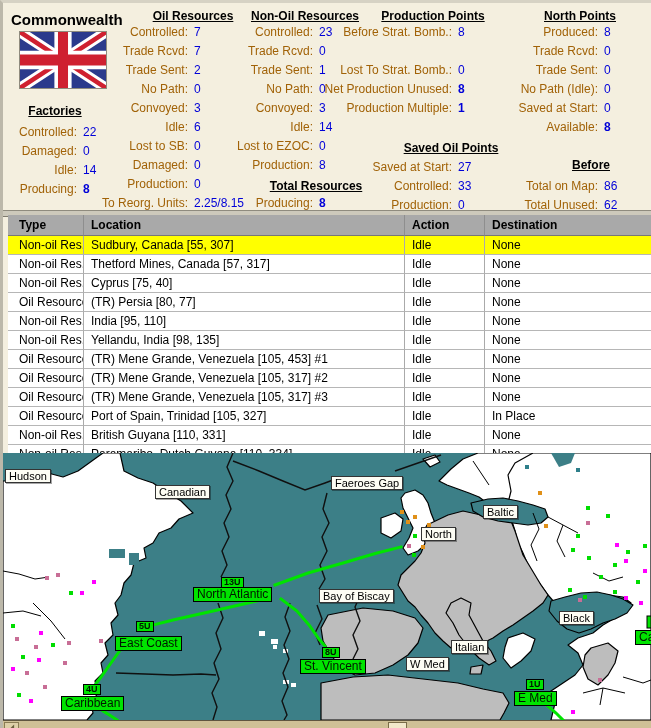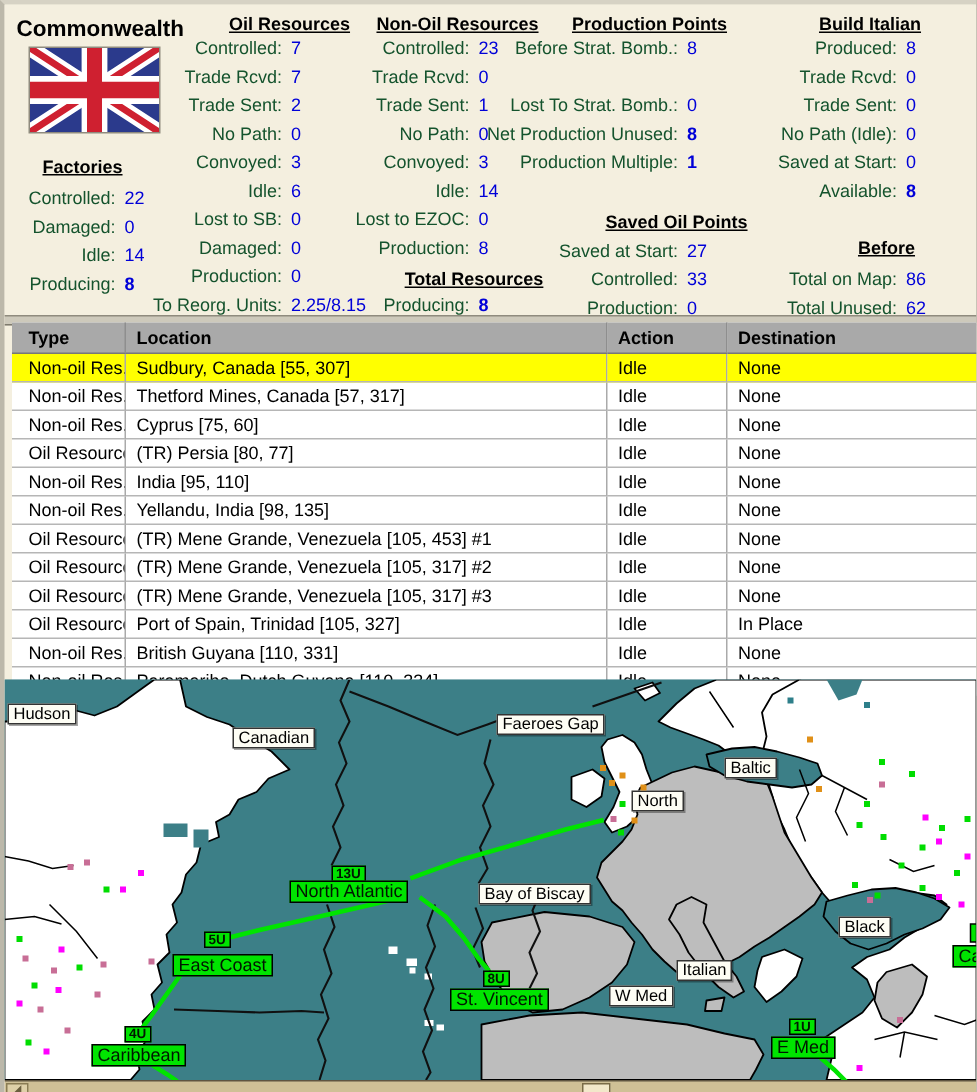--- a/index.html
+++ b/index.html
@@ -7,21 +7,21 @@
           font-family:"Liberation Sans",sans-serif;background:#f4efdf;
           border-left:3px solid #bcb8aa;border-top:3px solid #d6d2c4;box-sizing:border-box;}
   
   #panel{position:absolute;left:0;top:0;width:648px;height:207px;background:#f4efdf;}
   #panel-sep{position:absolute;left:0;top:207px;width:648px;height:5px;
              background:#cdc9bb;border-top:1px solid #8f8b7e;border-bottom:1px solid #7f7b6e;}
   .ptitle{position:absolute;left:8px;top:8px;font-size:15px;font-weight:bold;color:#000;white-space:nowrap;}
   .phead{position:absolute;transform:translateX(-50%);font-size:12px;font-weight:bold;
          text-decoration:underline;color:#000;white-space:nowrap;}
   .prow{position:absolute;width:0;height:17px;font-size:12px;}
-  .plbl{position:absolute;right:3px;top:0;white-space:nowrap;color:#14532d;}
+  .plbl{position:absolute;right:3px;top:0;white-space:nowrap;color:#a16207;}
   .pval{position:absolute;left:3px;top:0;white-space:nowrap;color:#0000d8;}
   .pval.b{font-weight:bold;}
   #flag{position:absolute;left:16px;top:28px;width:86px;height:56px;border:1px solid #8f8b7e;}
   
   #tbl{position:absolute;left:5px;top:212px;width:646px;background:#fff;font-size:12px;color:#000;}
   .trow{display:grid;grid-template-columns:76px 321px 80px 1fr;}
   .trow>div{border-right:1px solid #aaa;border-bottom:1px solid #b6b6b6;
             padding:2px 0 1px 7px;height:15px;line-height:14px;white-space:nowrap;overflow:hidden;}
   .trow>div:first-child{padding-left:11px;}
   .thead>div{background:#a9a9a9;font-weight:bold;border-bottom:1px solid #777;
@@ -178,21 +178,21 @@
         <span class="pval">27</span>
       </div>
       <div class="prow" style="left: 452px; top: 176px;">
         <span class="plbl">Controlled:</span>
         <span class="pval">33</span>
       </div>
       <div class="prow" style="left: 452px; top: 195px;">
         <span class="plbl">Production:</span>
         <span class="pval">0</span>
       </div>
-      <div class="phead" style="left: 577px; top: 6px;">Build Italian</div>
+      <div class="phead" style="left: 577px; top: 6px;">North Points</div>
       <div class="prow" style="left: 598px; top: 22px;">
         <span class="plbl">Produced:</span>
         <span class="pval">8</span>
       </div>
       <div class="prow" style="left: 598px; top: 41px;">
         <span class="plbl">Trade Rcvd:</span>
         <span class="pval">0</span>
       </div>
       <div class="prow" style="left: 598px; top: 60px;">
         <span class="plbl">Trade Sent:</span>
@@ -236,21 +236,21 @@
         <div>None</div>
       </div>
       <div class="trow">
         <div>Non-oil Res.</div>
         <div>Thetford Mines, Canada [57, 317]</div>
         <div>Idle</div>
         <div>None</div>
       </div>
       <div class="trow">
         <div>Non-oil Res.</div>
-        <div>Cyprus [75, 60]</div>
+        <div>Cyprus [75, 40]</div>
         <div>Idle</div>
         <div>None</div>
       </div>
       <div class="trow">
         <div>Oil Resource</div>
         <div>(TR) Persia [80, 77]</div>
         <div>Idle</div>
         <div>None</div>
       </div>
       <div class="trow">

